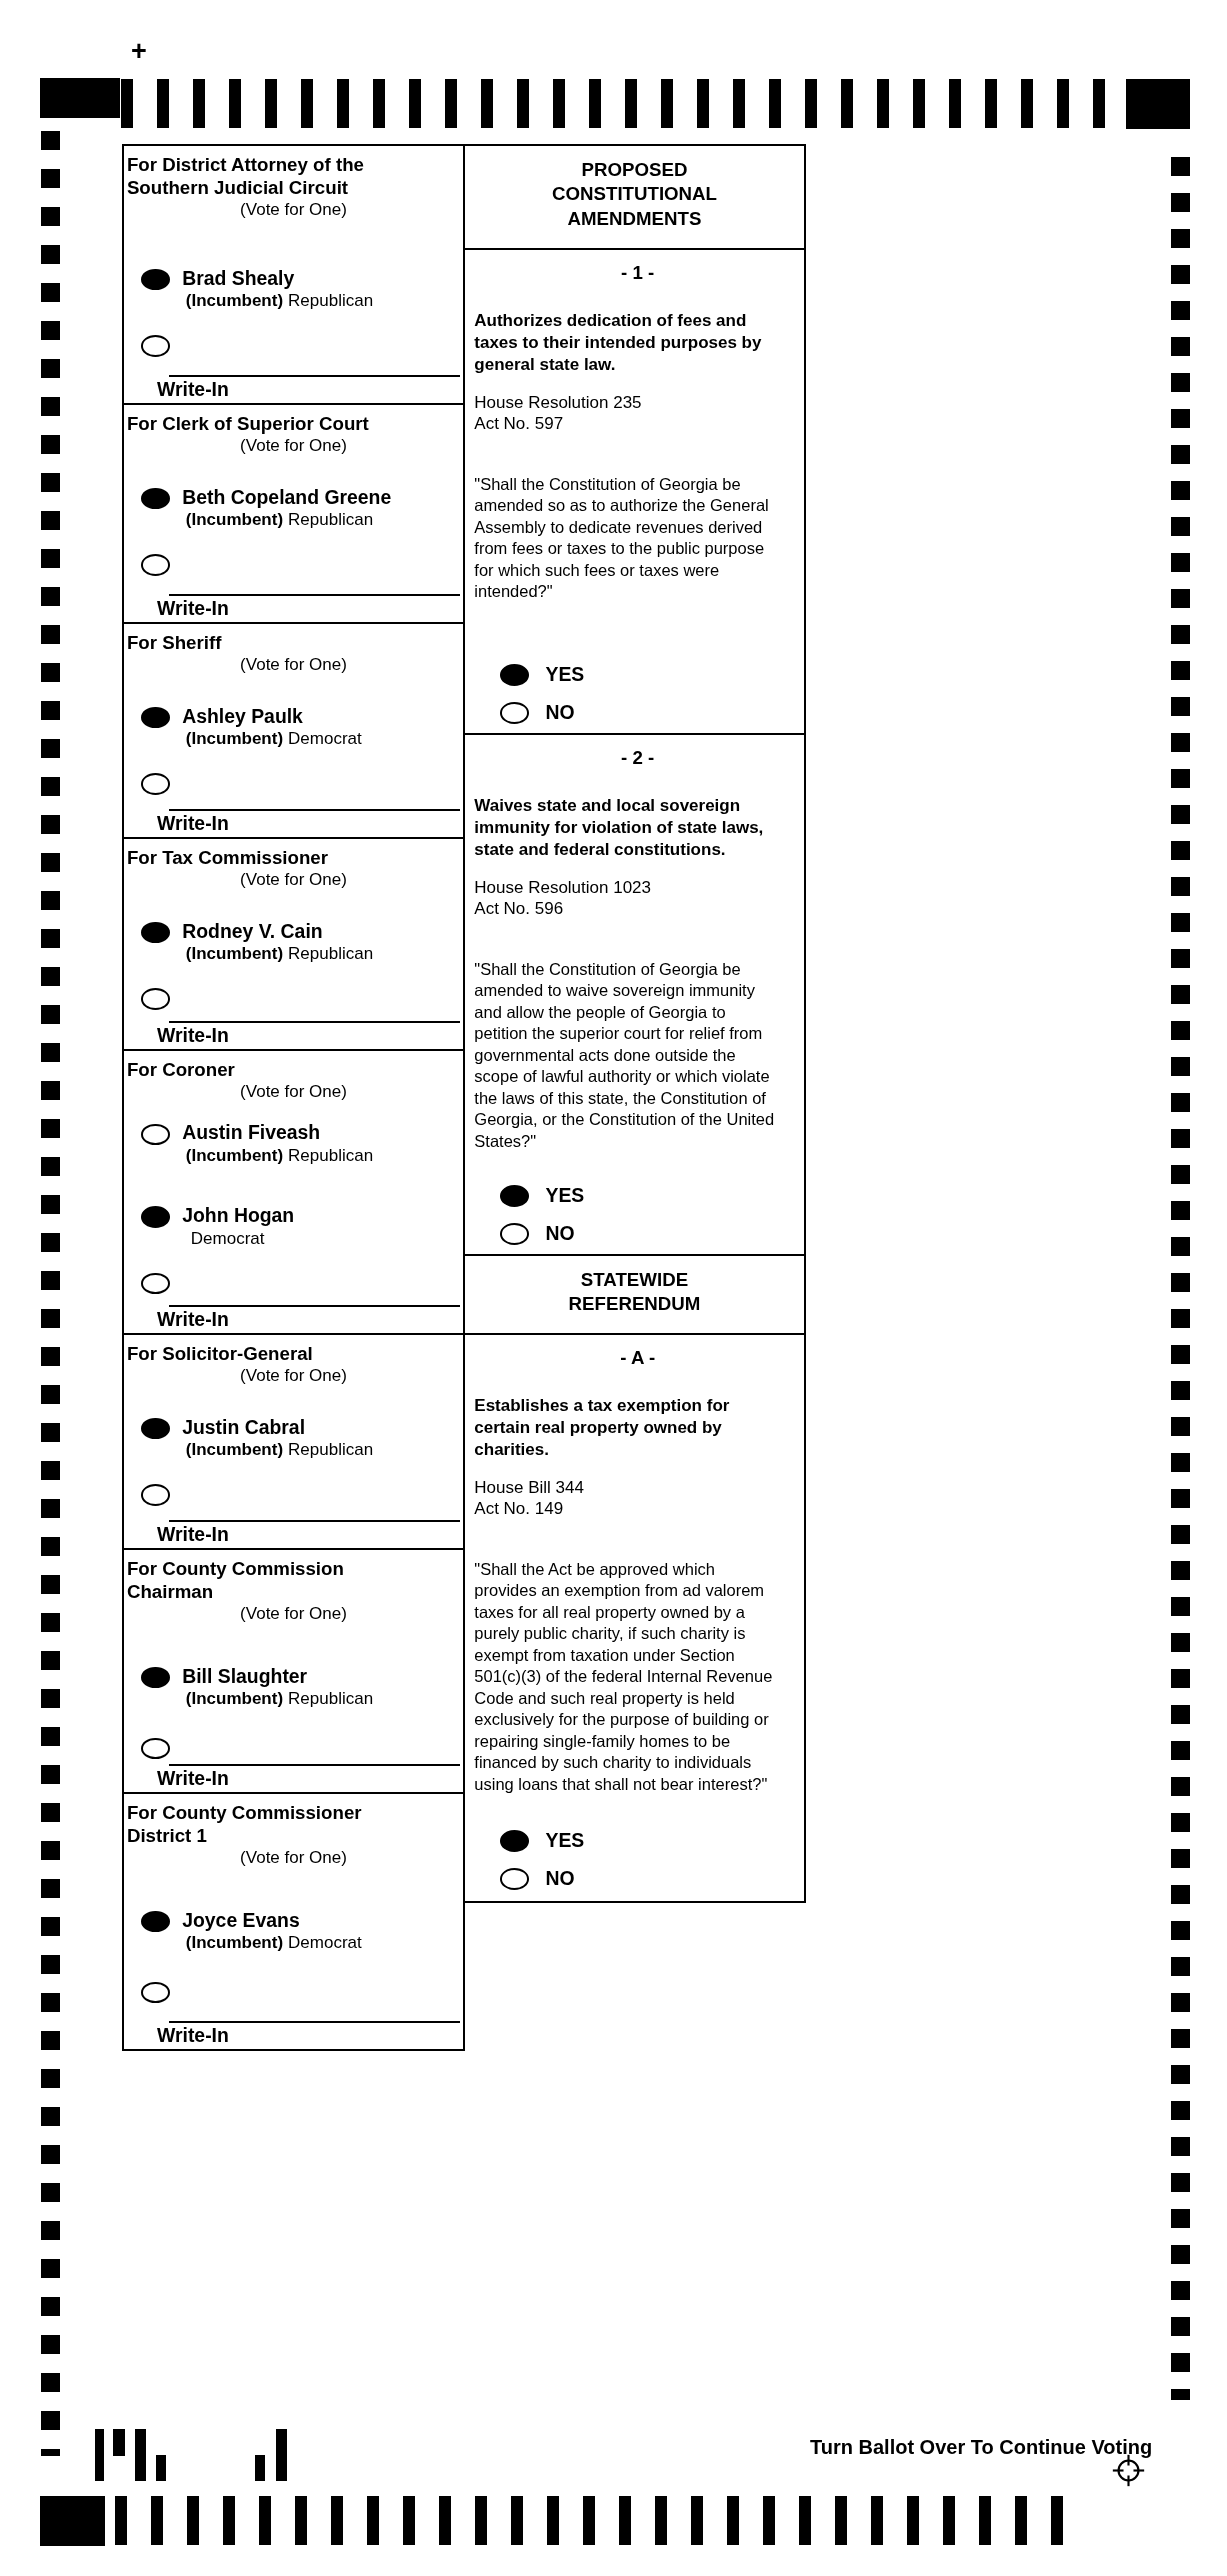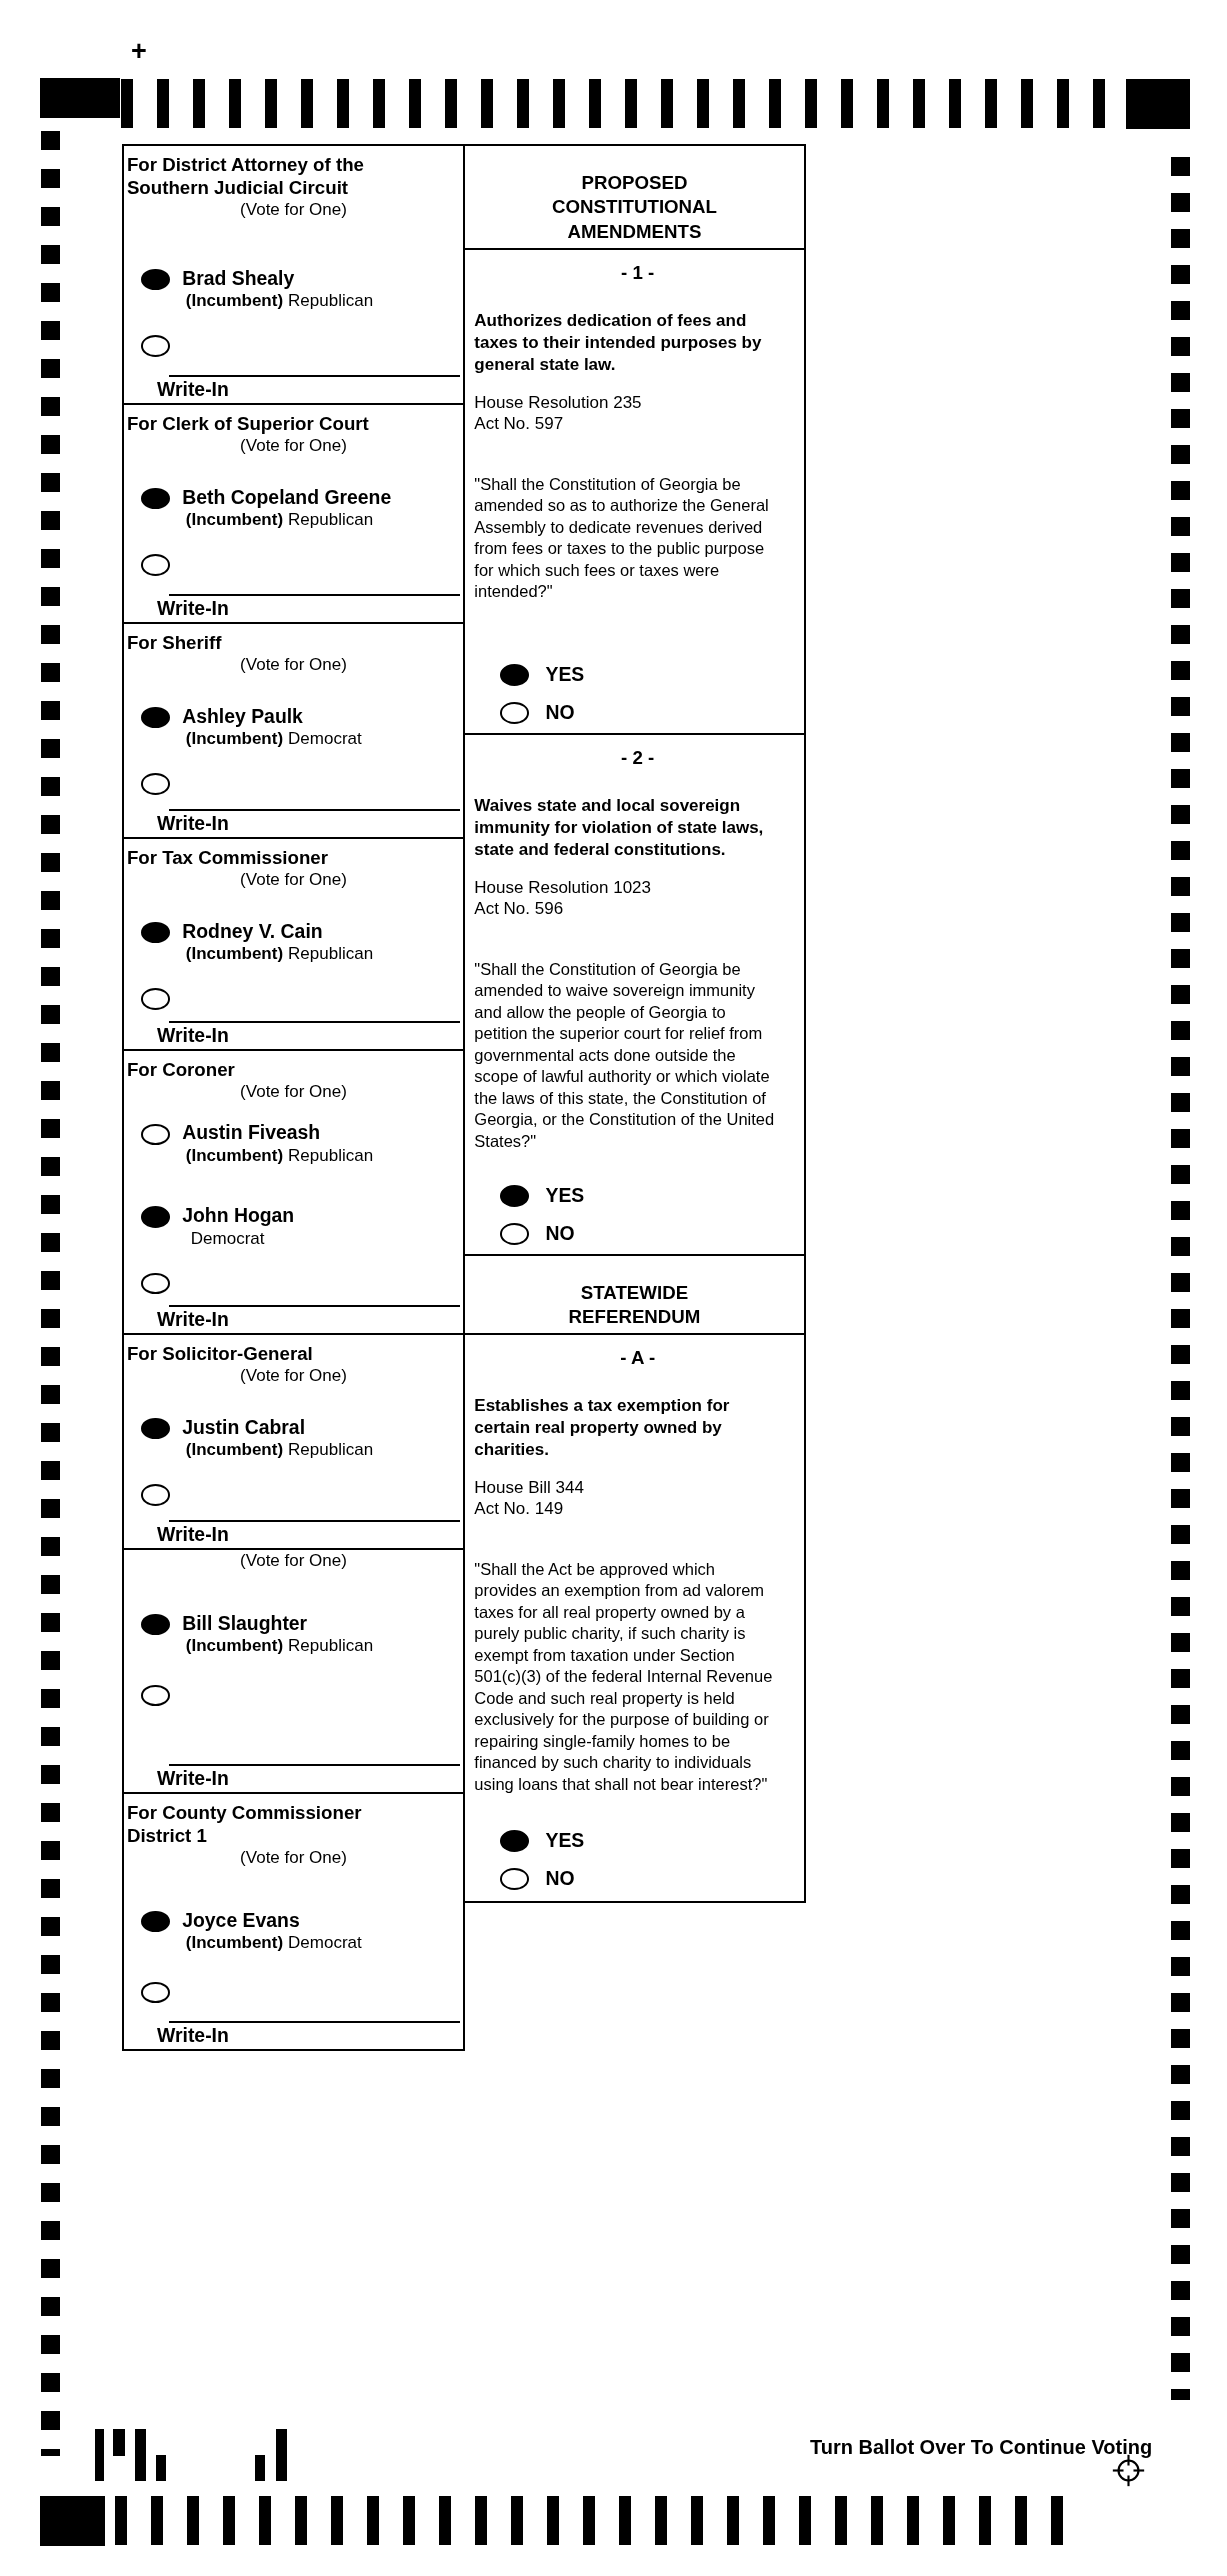--- a/index.html
+++ b/index.html
@@ -71,21 +71,21 @@
   .party { margin-left: 5px; }
   .mt64 { margin-top: 46px; } .mt56 { margin-top: 40px; } .mt40 { margin-top: 29px; }
   .mt53 { margin-top: 38px; } .mt30 { margin-top: 21.5px; } .mt26 { margin-top: 18.7px; }
   .mt36 { margin-top: 26px; }
   .writein { position: absolute; left: 33px; right: 2.9px; bottom: 2.9px; }
   .wline { border-top: 2.2px solid #000; margin-left: 11.5px; }
   .wlabel { font-weight: bold; font-size: 19.4px; line-height: 22px; margin-top: 0.7px; }
 
   
   .rc-header { text-align: center; font-weight: bold; font-size: 18.7px; line-height: 24.4px;
-               padding-top: 25px; white-space: pre; }
+               padding-top: 12px; white-space: pre; }
   .measure { padding: 0 2.9px 0 9.3px; }
   .m-number   { text-align: center; font-weight: bold; font-size: 18.7px; margin-top: 11.5px; }
   .m-summary  { font-weight: bold; font-size: 17px; line-height: 22px; margin-top: 26px; white-space: pre; }
   .m-ref      { font-size: 17px; line-height: 21.5px; margin-top: 16px; white-space: pre; }
   .m-question { font-size: 16.5px; line-height: 21.5px; margin-top: 39px; white-space: pre; }
   .m-choices  { position: absolute; left: 35px; bottom: 8.6px; }
   .choice { display: flex; align-items: center; margin-top: 15px; }
   .choice-label { font-weight: bold; font-size: 19.4px; margin-left: 16.5px; }
 </style>
 </head>
@@ -221,20 +221,22 @@
       <div class="cand mt30">
         <span class="oval"></span>
       </div>
       <div class="writein">
         <div class="wline"></div>
         <div class="wlabel">Write-In</div>
       </div>
     </div>
 
     <div class="section" style="height:244px">
+      <div class="c-title">For County Commission
+Chairman</div>
       <div class="c-inst">(Vote for One)</div>
       <div class="cand mt56">
         <span class="oval filled"></span>
         <div class="cand-text">
           <div class="cand-name">Bill Slaughter</div>
           <div class="cand-sub"><span class="inc">(Incumbent)</span><span class="party">Republican</span></div>
         </div>
       </div>
       <div class="cand mt36">
         <span class="oval"></span>

